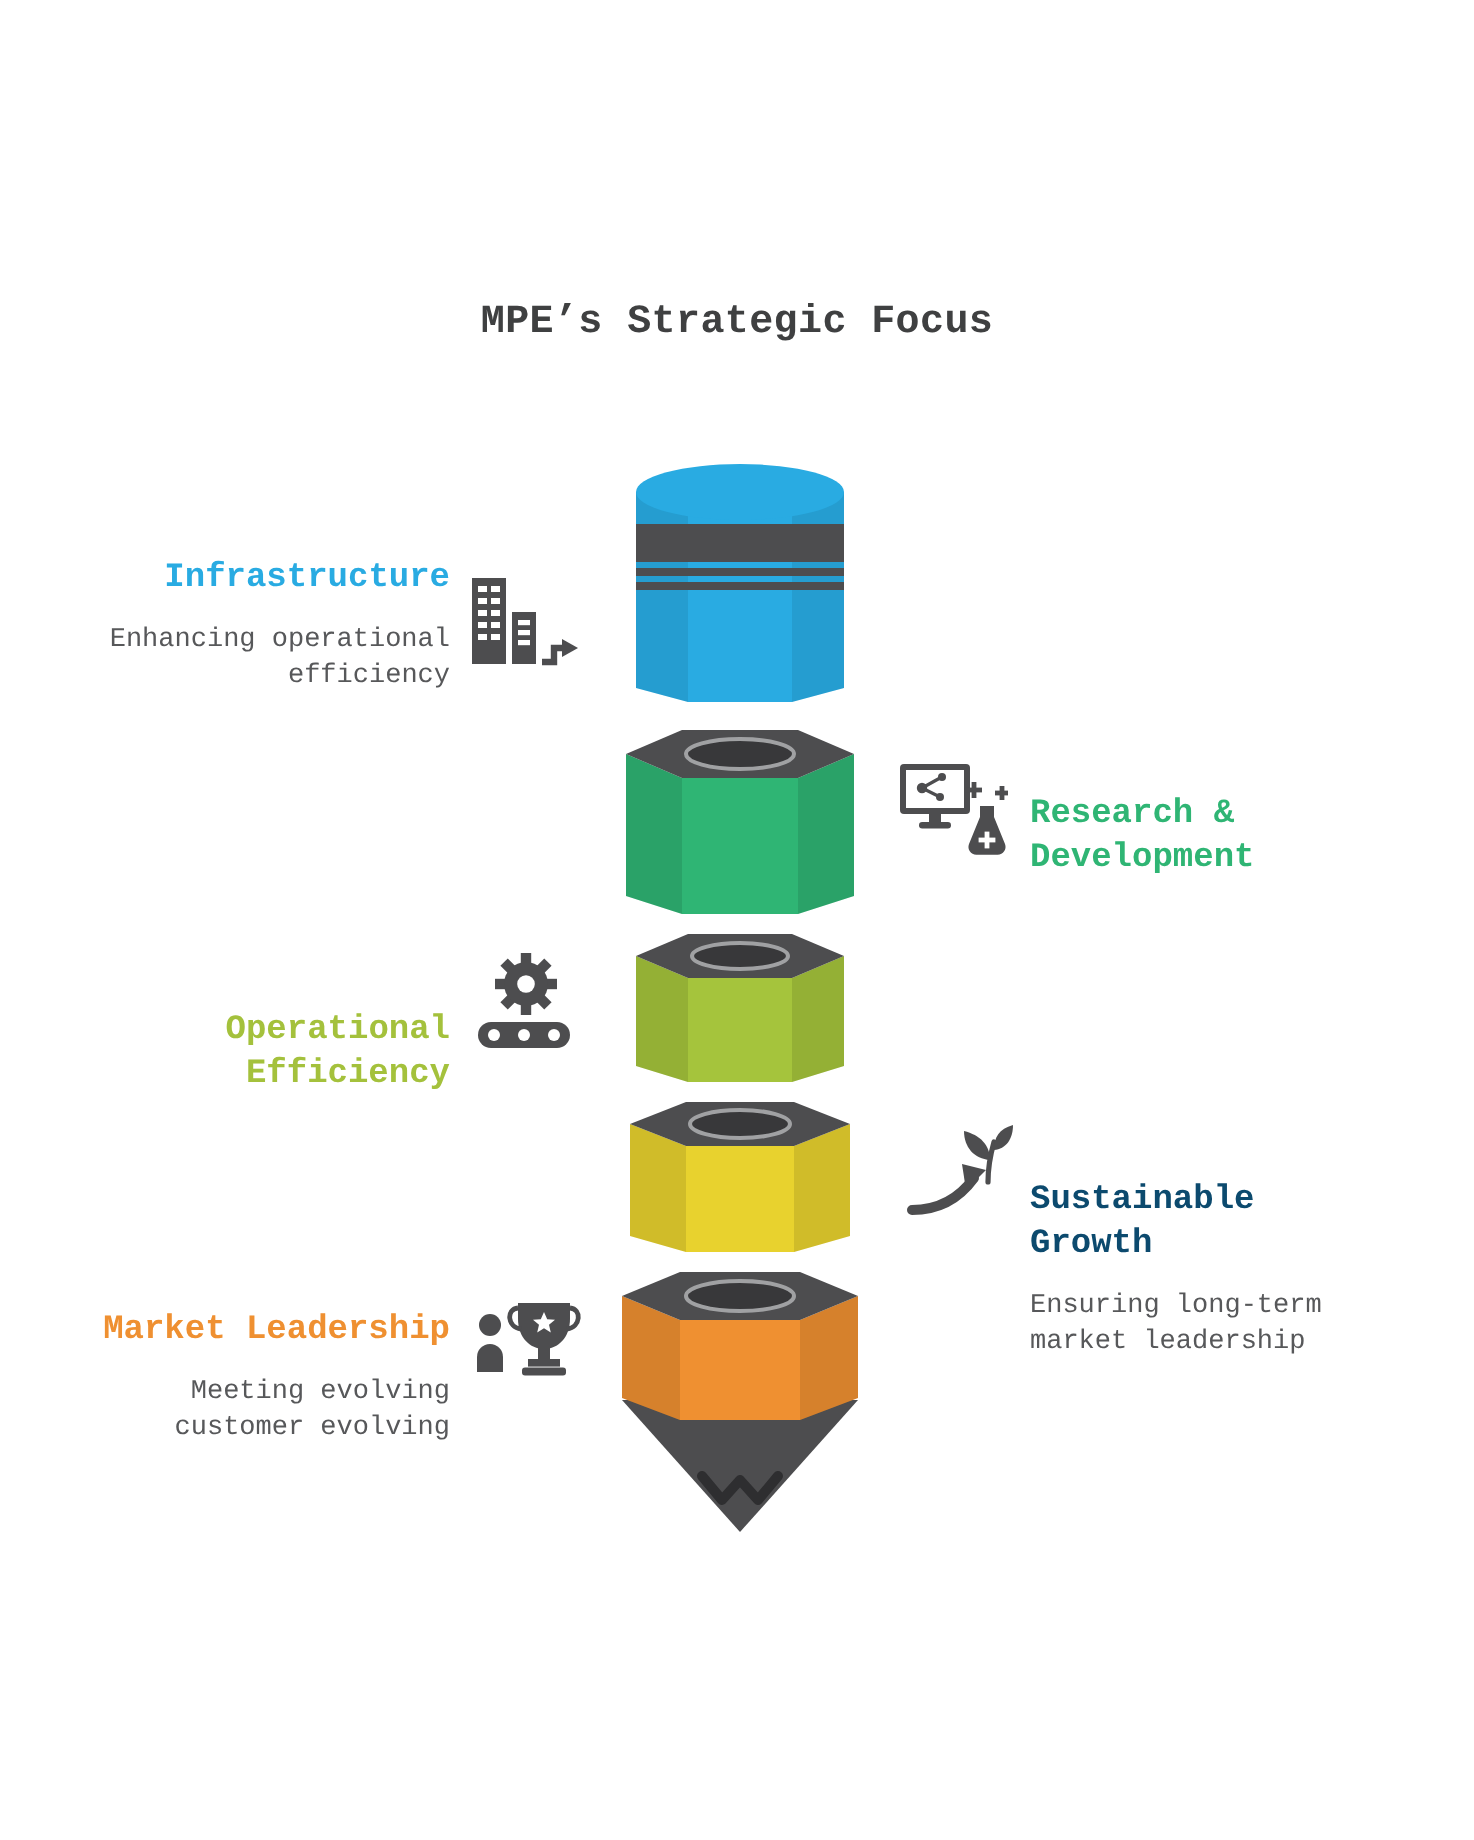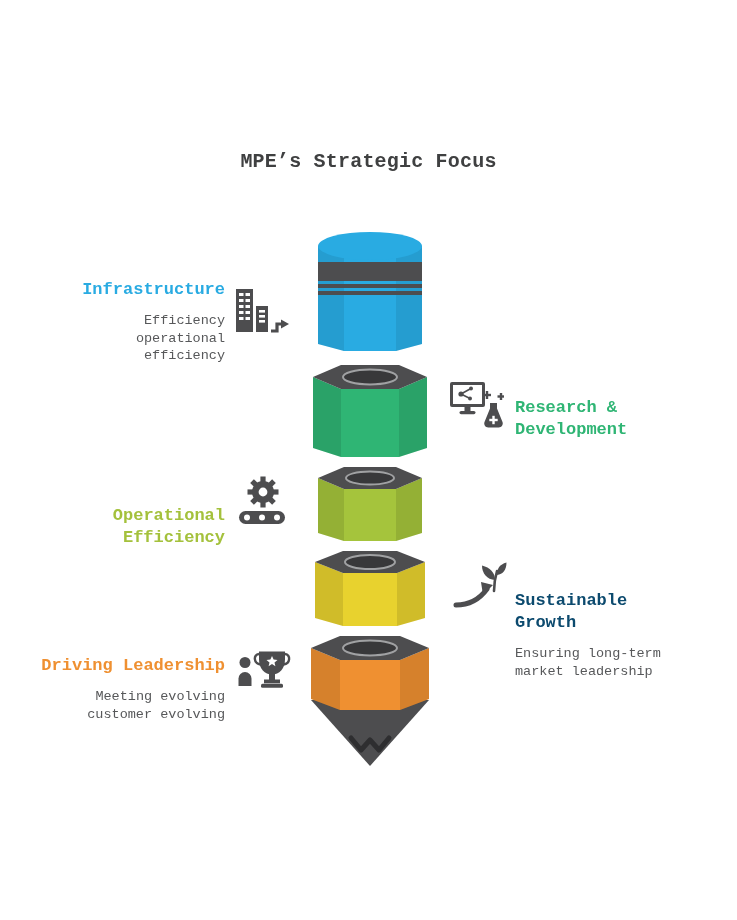--- a/index.html
+++ b/index.html
@@ -99,21 +99,21 @@
         <rect x="25" y="24" width="6" height="2.6"></rect>
         <rect x="25" y="29" width="6" height="2.6"></rect>
         <rect x="25" y="34" width="6" height="2.6"></rect>
       </g>
       <path d="M37,45 h6 v-7 h5" stroke="#4d4d4f" stroke-width="3.2" fill="none"></path>
       <polygon points="47,33.5 55,38 47,42.5"></polygon>
     </g>
   </svg>
   <div class="label-block left" style="top:279px;">
     <div class="label-title" style="color: rgb(41, 171, 226);">Infrastructure</div>
-    <div class="label-desc">Efficiency operational efficiency</div>
+    <div class="label-desc">Enhancing operational efficiency</div>
   </div>
 
   <svg class="icon" style="left:450px;top:380px;" width="54" height="54" viewBox="0 0 54 54">
     <g fill="#4d4d4f">
       <rect x="0" y="2" width="35" height="25" rx="2"></rect>
       <rect x="3" y="5" width="29" height="19" fill="#fff"></rect>
       <circle cx="11" cy="14" r="2.6"></circle>
       <path d="M11,14 L20,9 M11,14 L19,18" stroke="#4d4d4f" stroke-width="1.6" fill="none"></path>
       <circle cx="21" cy="8.5" r="2"></circle>
       <circle cx="20" cy="18.5" r="2"></circle>
@@ -175,17 +175,17 @@
       <path d="M23,5.5 H49 v8 c0,9 -5.8,15 -13,15 s-13,-6 -13,-15 Z"></path>
       <path d="M23,8 c-6,0.5 -5.5,9.5 1.5,10.5" stroke="#4d4d4f" stroke-width="2.4" fill="none"></path>
       <path d="M49,8 c6,0.5 5.5,9.5 -1.5,10.5" stroke="#4d4d4f" stroke-width="2.4" fill="none"></path>
       <rect x="33" y="28" width="6" height="6"></rect>
       <rect x="28" y="33.5" width="16" height="3.8"></rect>
       <rect x="25" y="37.8" width="22" height="4" rx="1.5"></rect>
       <polygon fill="#fff" points="36,10 37.6,13.6 41.5,13.9 38.5,16.4 39.4,20.2 36,18.1 32.6,20.2 33.5,16.4 30.5,13.9 34.4,13.6"></polygon>
     </g>
   </svg>
   <div class="label-block left" style="top:655px;">
-    <div class="label-title" style="color: rgb(239, 144, 49);">Driving Leadership</div>
+    <div class="label-title" style="color: rgb(239, 144, 49);">Market Leadership</div>
     <div class="label-desc">Meeting evolving customer evolving</div>
   </div>
 
 </div>
 
 </body></html>

